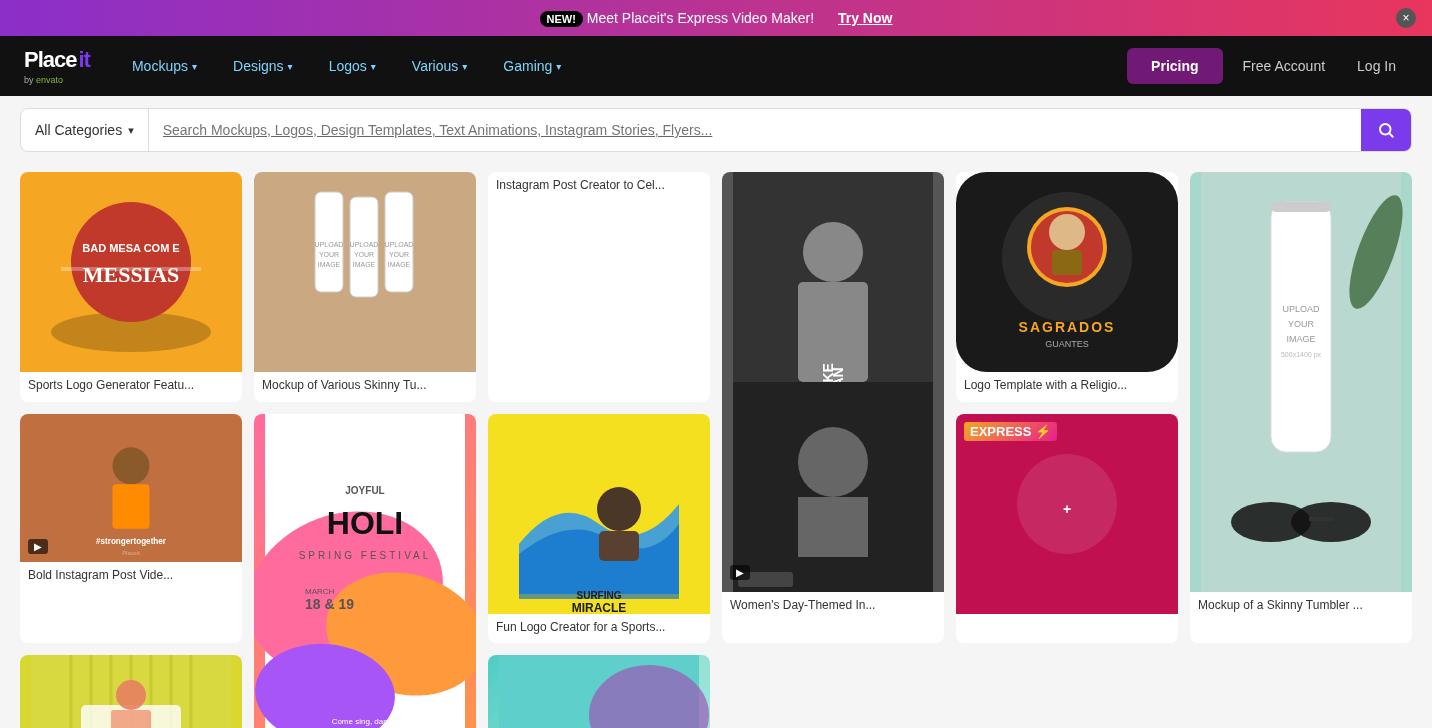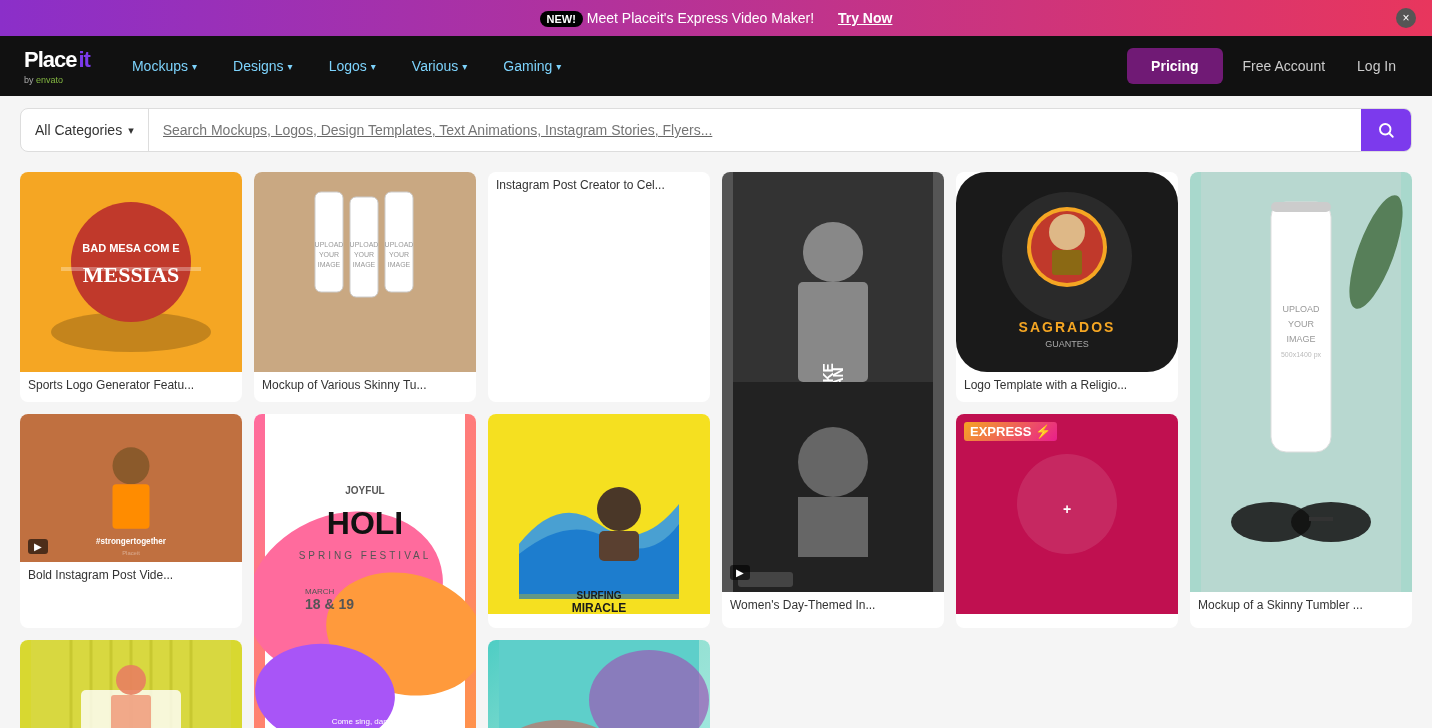--- a/index.html
+++ b/index.html
@@ -425,20 +425,21 @@
 
           <path d="M20 130 Q60 80 100 110 Q140 140 180 90 L180 180 L20 180 Z" fill="#1e90ff" opacity="0.8"></path>
           <path d="M20 140 Q70 100 110 125 Q150 150 180 110 L180 185 L20 185 Z" fill="#0066cc" opacity="0.6"></path>
 
           <circle cx="120" cy="95" r="22" fill="#4a3728"></circle>
           <rect x="100" y="117" width="40" height="30" rx="5" fill="#5a4030"></rect>
           <text x="100" y="185" text-anchor="middle" fill="#1a1a1a" font-size="10" font-weight="900">SURFING</text>
           <text x="100" y="198" text-anchor="middle" fill="#1a1a1a" font-size="12" font-weight="900">MIRACLE</text>
         </svg>
       </div>
+      <div class="card-label">Fun Logo Creator for a Sports...</div>
     </div>
 
     <div class="card">
       <div class="card-img-box" style="background:#c01050; height:200px; position:relative;">
         <svg viewBox="0 0 200 200" xmlns="http://www.w3.org/2000/svg">
           <rect width="200" height="200" fill="#c01050"></rect>
           <circle cx="100" cy="90" r="50" fill="rgba(255,255,255,0.1)"></circle>
           <text x="100" y="100" text-anchor="middle" fill="white" font-size="14" font-weight="bold">+</text>
         </svg>
         <div class="express-badge">EXPRESS ⚡</div>

